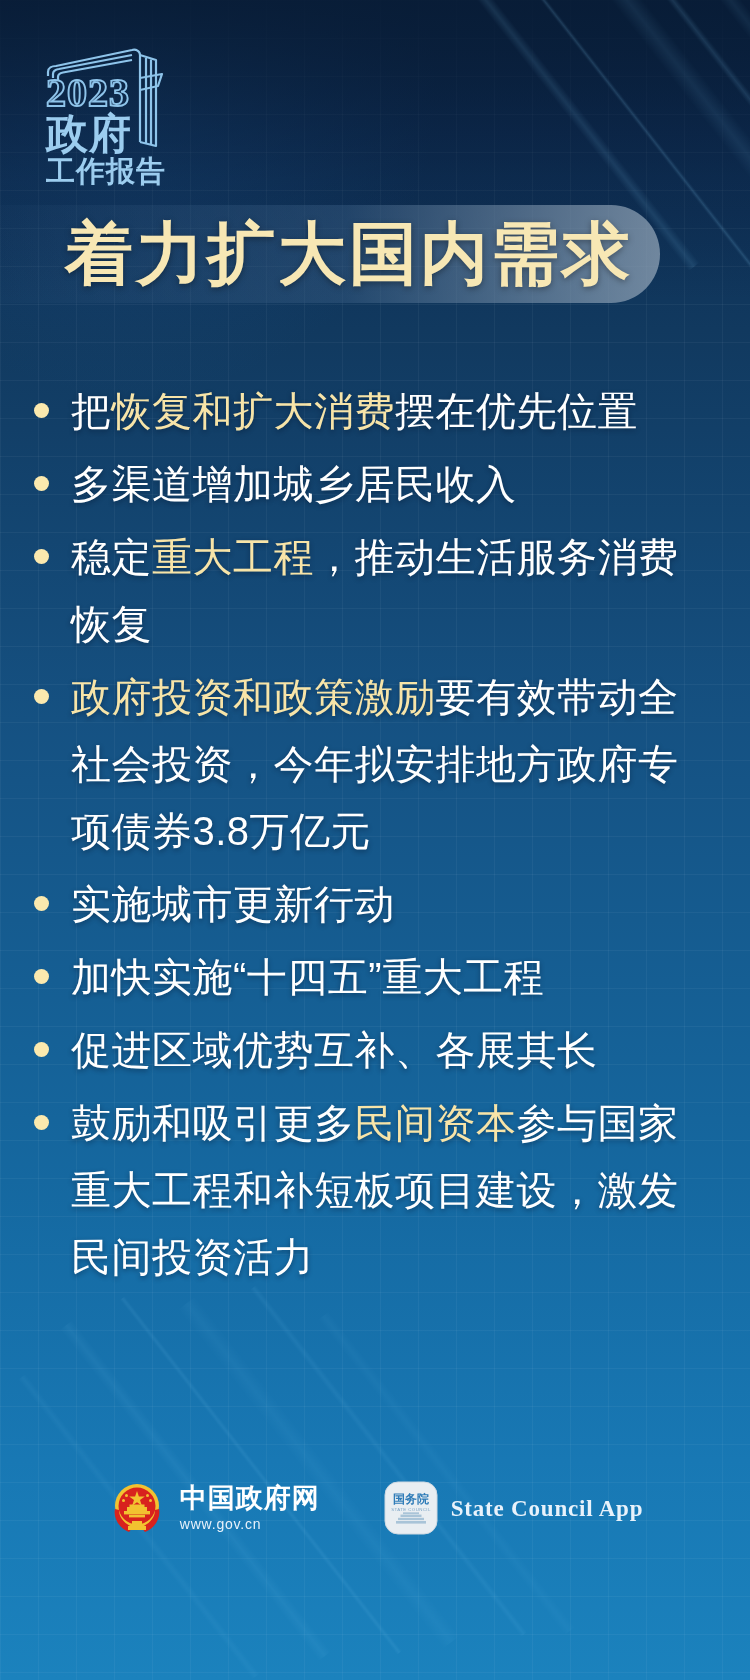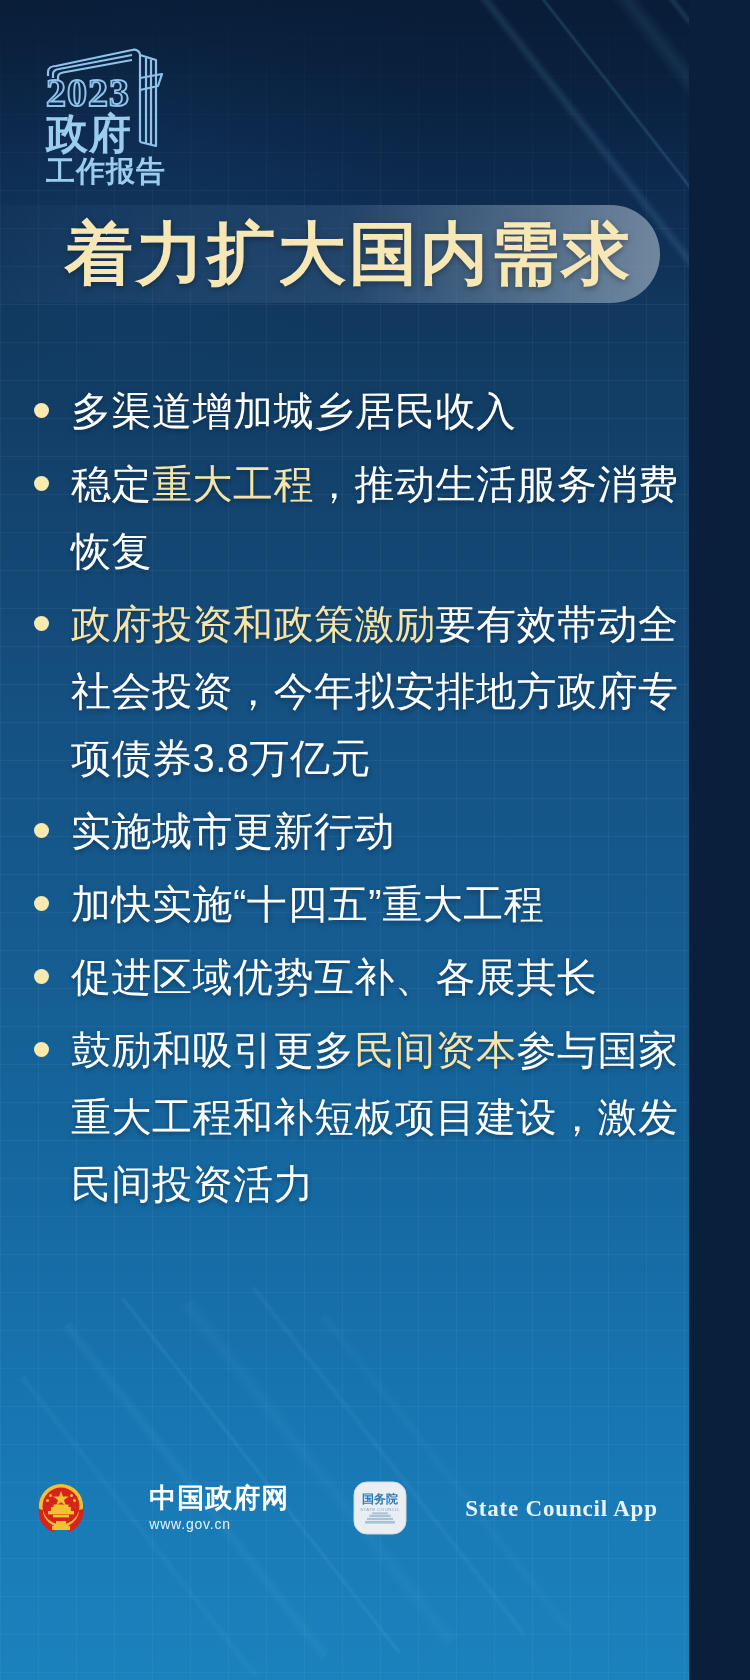--- a/index.html
+++ b/index.html
@@ -6,21 +6,21 @@
     margin: 0;
     padding: 0;
     background: #0a1f3c;
   }
   body {
     font-family: "Liberation Sans", "DejaVu Sans", sans-serif;
   }
 
   #poster {
     position: relative;
-    width: 689px;
+    width: 750px;
     height: 1680px;
     overflow: hidden;
     background:
       linear-gradient(180deg,
         #0b2342 0px,
         #0d2b51 120px,
         #11395f 330px,
         #155182 720px,
         #1568a0 1180px,
         #1878b4 1460px,
@@ -136,21 +136,21 @@
   .footer {
     position: absolute;
     left: 0; right: 0;
     top: 1478px;
     display: flex;
     justify-content: center;
     align-items: center;
     gap: 64px;
   }
   .footer-brand { display: flex; align-items: center; gap: 13px; }
-  .brand-labels { display: flex; flex-direction: column; justify-content: center; margin-left: 45px; }
+  .brand-labels { display: flex; flex-direction: column; justify-content: center; }
   .brand-cn {
     font-size: 27px;
     font-weight: bold;
     color: #ffffff;
     letter-spacing: 1px;
     line-height: 1.12;
   }
   .brand-sub {
     font-size: 14px;
     color: #e8f2fb;
@@ -200,20 +200,24 @@
       <text x="6" y="110" font-family="'Liberation Sans','DejaVu Sans',sans-serif" font-size="42" font-weight="bold" fill="#9ccdef" letter-spacing="1">政府</text>
       <text x="6" y="143" font-family="'Liberation Sans','DejaVu Sans',sans-serif" font-size="29" font-weight="bold" fill="#9ccdef" letter-spacing="1">工作报告</text>
     </svg>
   </div>
 
   <div class="title-banner">
     <div class="title-text">着力扩大国内需求</div>
   </div>
 
   <div class="bullet-list" id="bullet-list">
+      <div class="bullet-item">
+        <span class="bullet-dot"></span>
+        <div class="bullet-text"><span>把</span><span class="hl">恢复和扩大消费</span><span>摆在优先位置</span></div>
+      </div>
       <div class="bullet-item">
         <span class="bullet-dot"></span>
         <div class="bullet-text"><span>多渠道增加城乡居民收入</span></div>
       </div>
       <div class="bullet-item">
         <span class="bullet-dot"></span>
         <div class="bullet-text"><span>稳定</span><span class="hl">重大工程</span><span>，推动生活服务消费恢复</span></div>
       </div>
       <div class="bullet-item">
         <span class="bullet-dot"></span>

